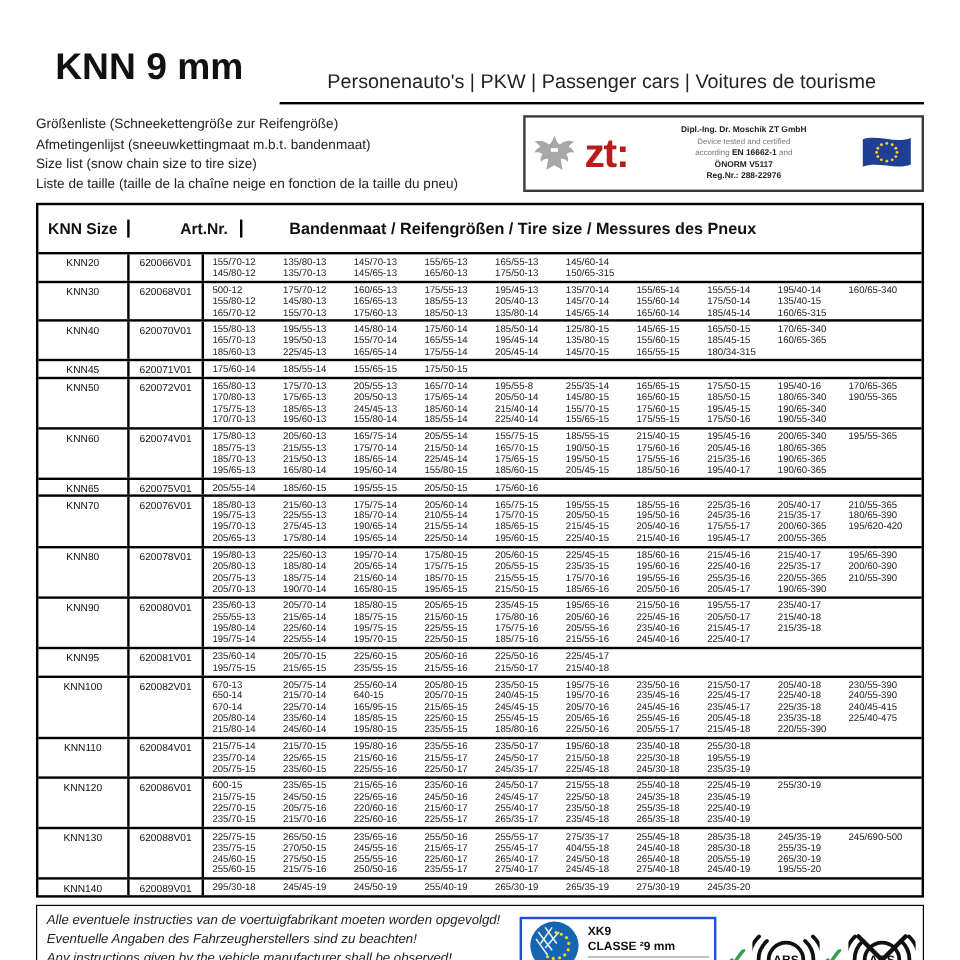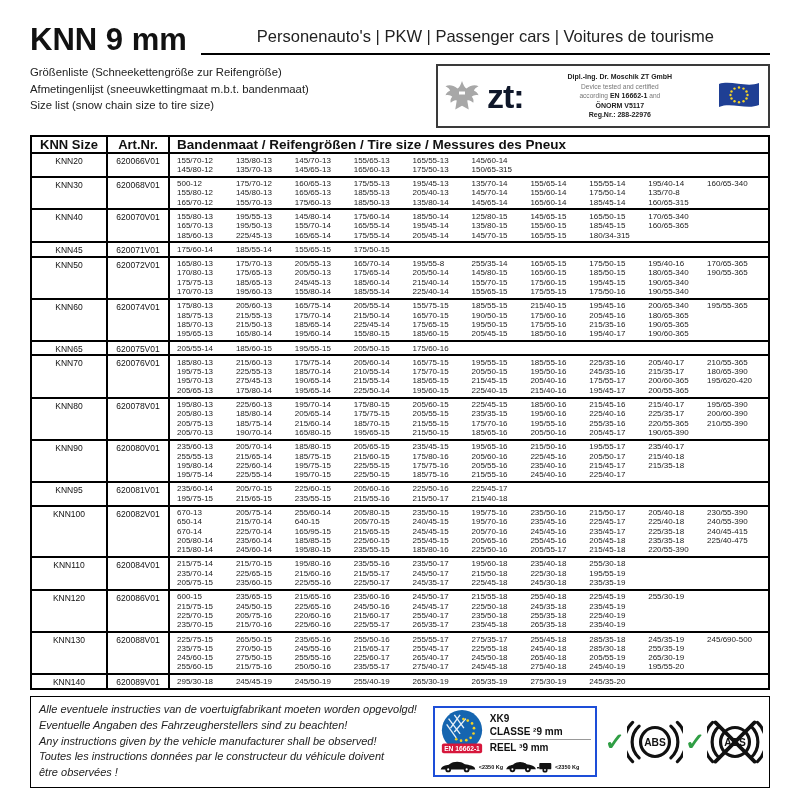--- a/index.html
+++ b/index.html
@@ -1,34 +1,34 @@
 <!DOCTYPE html>
 <html><head>
 <meta charset="utf-8">
 <style>
   html,body{margin:0;padding:0;background:#fff;}
   .page{width:800px;height:800px;box-sizing:border-box;padding:24px 30px 0 30px;
         font-family:"Liberation Sans",sans-serif;color:#111;overflow:hidden;background:#fff;}
   
   .hdr{display:flex;align-items:flex-end;}
-  .title{font-size:31px;font-weight:bold;letter-spacing:0;line-height:1;margin:0;white-space:nowrap;}
+  .title{font-size:31px;font-weight:bold;letter-spacing:0;line-height:1;margin:16px;white-space:nowrap;}
   .subwrap{flex:1;margin-left:14px;border-bottom:2px solid #000;text-align:center;padding-bottom:7px;}
   .subtitle{font-size:16.5px;color:#222;}
   
   .introrow{display:flex;justify-content:space-between;align-items:flex-start;margin-top:9px;}
   .descs{font-size:11.3px;line-height:16.5px;color:#222;}
   .certbox{width:318px;height:56px;border:2px solid #3a3a3a;display:flex;align-items:center;
            padding:2px 6px;gap:7px;box-sizing:content-box;}
-  .ztlogo{color:#0f172a;font-weight:bold;font-size:34px;line-height:1;letter-spacing:-1px;}
+  .ztlogo{color:#b91c1c;font-weight:bold;font-size:34px;line-height:1;letter-spacing:-1px;}
   .certtext{flex:1;text-align:center;font-size:7px;line-height:9.5px;color:#333;}
   .certtext .b{font-weight:bold;color:#222;}
   .certtext .lt{color:#777;font-size:6.6px;}
   
   .table{border:2.5px solid #000;margin-top:7px;}
-  .thead{display:flex;align-items:center;height:15px;font-weight:bold;font-size:13px;}
+  .thead{display:flex;align-items:center;height:39px;font-weight:bold;font-size:13px;gap:32px;}
   .thead .csize,.thead .cart{font-size:13px;}
   .trow{display:flex;border-top:2px solid #000;align-items:stretch;}
   .csize{width:74px;flex:0 0 74px;border-right:2px solid #000;display:flex;align-items:center;justify-content:center;text-align:center;}
   .cart{width:60px;flex:0 0 60px;border-right:2px solid #000;display:flex;align-items:center;justify-content:center;text-align:center;}
   .trow .csize,.trow .cart{font-size:8.5px;align-items:flex-start;padding-top:2px;}
   .ctires{flex:1;padding:1.5px 2px 1.5px 7px;min-width:0;}
   .thead .ctires{font-size:13.5px;padding:0 0 0 7px;}
   .tline{display:grid;grid-template-columns:repeat(10,1fr);font-size:8px;line-height:9.3px;color:#1a1a1a;}
   .tline span{white-space:nowrap;}
   
@@ -54,20 +54,21 @@
     <div class="subwrap">
       <span class="subtitle">Personenauto's | PKW | Passenger cars | Voitures de tourisme</span>
     </div>
   </div>
 
   <div class="introrow">
     <div class="descs" id="descs">
         <div class="">Größenliste (Schneekettengröße zur Reifengröße)</div>
         <div class="">Afmetingenlijst (sneeuwkettingmaat m.b.t. bandenmaat)</div>
         <div class="">Size list (snow chain size to tire size)</div>
+        <div class="">Liste de taille (taille de la chaîne neige en fonction de la taille du pneu)</div>
       </div>
 
     <div class="certbox">
       <svg width="36" height="44" viewBox="0 0 48 44">
         <path fill="#a8a8a8" d="M24,2 C22,8 20,11 18,12 C12,7 6,7 2,9 C6,11 8,13 8,15 C5,16 3,18 2,21 C6,20 9,21 11,23 C9,25 8,28 9,31 C12,28 15,27 17,28 L15,40 L24,35 L33,40 L31,28 C33,27 36,28 39,31 C40,28 39,25 37,23 C39,21 42,20 46,21 C45,18 43,16 40,15 C40,13 42,11 46,9 C42,7 36,7 30,12 C28,11 26,8 24,2 Z"></path>
         <rect x="20" y="16" width="8" height="4" fill="#fff"></rect>
       </svg>
       <div class="ztlogo">zt:</div>
       <div class="certtext">
         <div class="b">Dipl.-Ing. Dr. Moschik ZT GmbH</div>
@@ -147,21 +148,21 @@
             </div>
             <div class="tline">
               <span>155/80-12</span>
               <span>145/80-13</span>
               <span>165/65-13</span>
               <span>185/55-13</span>
               <span>205/40-13</span>
               <span>145/70-14</span>
               <span>155/60-14</span>
               <span>175/50-14</span>
-              <span>135/70-8</span>
+              <span>135/40-15</span>
             </div>
             <div class="tline">
               <span>165/70-12</span>
               <span>155/70-13</span>
               <span>175/60-13</span>
               <span>185/50-13</span>
               <span>135/80-14</span>
               <span>145/65-14</span>
               <span>165/60-14</span>
               <span>185/45-14</span>
@@ -675,21 +676,21 @@
               <span>285/35-18</span>
               <span>245/35-19</span>
               <span>245/690-500</span>
             </div>
             <div class="tline">
               <span>235/75-15</span>
               <span>270/50-15</span>
               <span>245/55-16</span>
               <span>215/65-17</span>
               <span>255/45-17</span>
-              <span>225/55-18</span>
+              <span>404/55-18</span>
               <span>245/40-18</span>
               <span>285/30-18</span>
               <span>255/35-19</span>
             </div>
             <div class="tline">
               <span>245/60-15</span>
               <span>275/50-15</span>
               <span>255/55-16</span>
               <span>225/60-17</span>
               <span>265/40-17</span>

